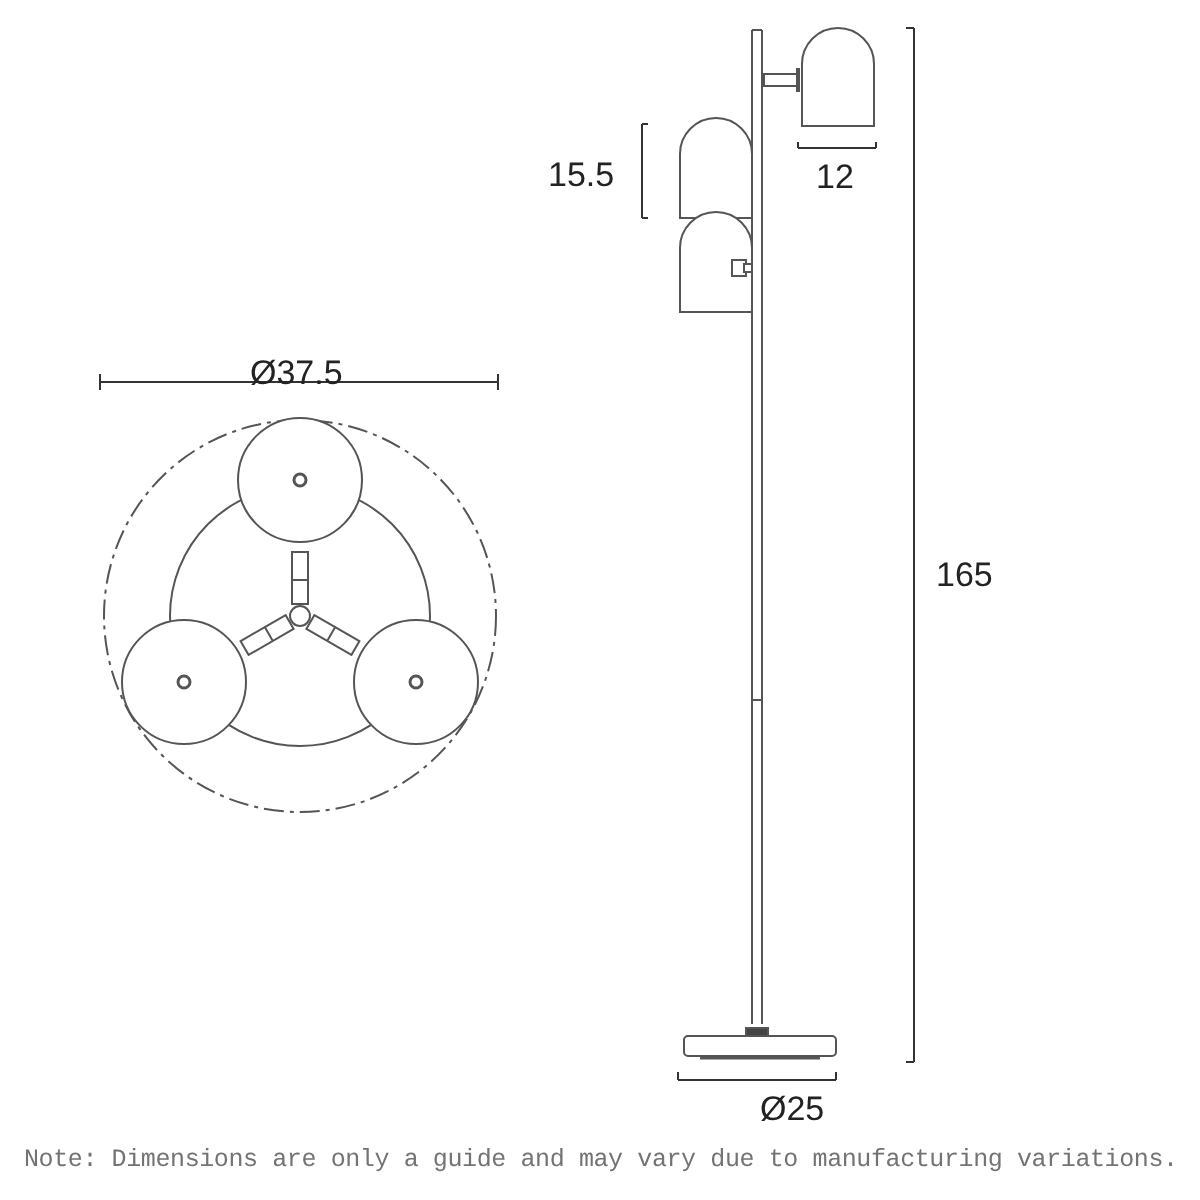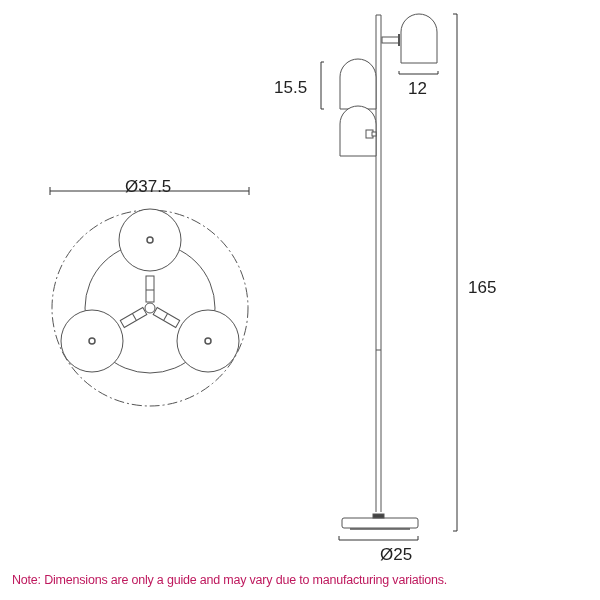--- a/index.html
+++ b/index.html
@@ -9,23 +9,23 @@
     position: absolute;
     font-family: "Liberation Sans", sans-serif;
     font-size: 17px;
     color: #222222;
     white-space: nowrap;
     line-height: 1;
   }
   .note {
     position: absolute;
     left: 12px; top: 573px;
-    font-family: Liberation Sans, sans-serif;
+    font-family: Liberation Mono, monospace;
     font-size: 12.5px;
-    color: #be185d;
+    color: #737373;
     white-space: nowrap;
     letter-spacing: -0.2px;
   }
 </style>
 </head>
 <body>
 
 <div class="canvas">
   <svg width="600" height="600" viewBox="0 0 600 600" xmlns="http://www.w3.org/2000/svg">
     <g fill="none" stroke="#555555" stroke-width="1">

